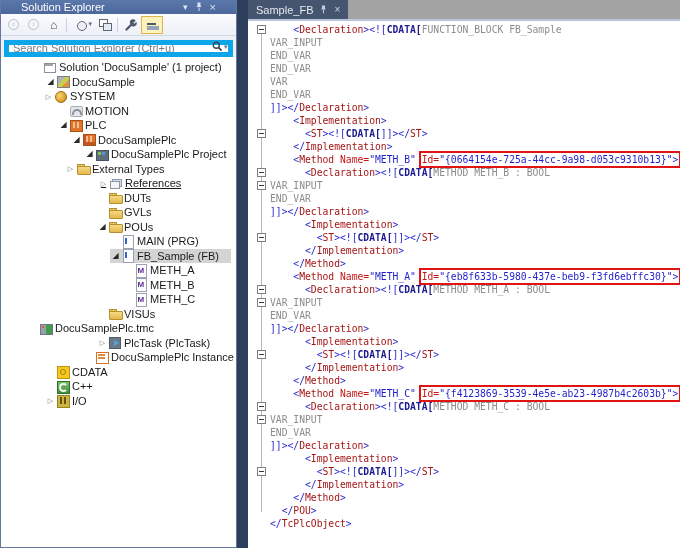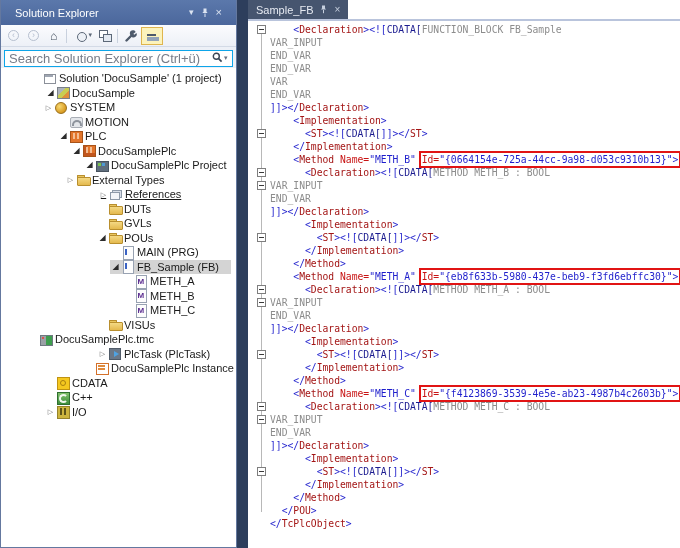--- a/index.html
+++ b/index.html
@@ -1,21 +1,21 @@
 <!DOCTYPE html>
 <html><head>
 <meta charset="utf-8">
 <style>
   * { box-sizing: border-box; margin: 0; padding: 0; }
   html,body { width:680px; height:548px; overflow:hidden; }
   body { position:relative; background:#2D3E5C; font-family:"Liberation Sans", sans-serif; }
 
   
   .se-panel { position:absolute; left:0; top:0; width:237px; height:548px; background:#fff; border:1px solid #64789F; border-top:none; display:flex; flex-direction:column; }
-  .se-title { height:25px; flex:none; background:linear-gradient(#5B78AB,#4B679C); color:#fff; font-size:11px; display:flex; align-items:center; padding:0 14px; }
+  .se-title { height:14px; flex:none; background:linear-gradient(#5B78AB,#4B679C); color:#fff; font-size:11px; display:flex; align-items:center; padding:0 20px; }
   .se-title .t-label { flex:1 1 auto; white-space:nowrap; overflow:hidden; }
   .t-icons { display:flex; align-items:center; gap:7px; color:#DCE4F2; }
   .t-icons .glyph { font-size:9px; line-height:1; cursor:default; }
   .pin-svg { display:block; }
 
   .se-toolbar { height:22px; flex:none; background:linear-gradient(#FBFCFE,#EDF0F7); border-bottom:1px solid #D3DAE6; display:flex; align-items:center; padding:0 3px; gap:1px; }
   .tb-btn { width:19px; height:18px; display:flex; align-items:center; justify-content:center; flex:none; }
   .tb-circ { width:11px; height:11px; border-radius:50%; border:1px solid #B6BFCF; color:#B6BFCF; font-size:9px; line-height:9px; text-align:center; }
   .tb-home { font-size:12px; color:#45505F; line-height:1; }
   .tb-sep { width:1px; height:14px; background:#C9D1DE; margin:0 2px; flex:none; }
@@ -23,21 +23,21 @@
   .tb-views::before { content:""; position:absolute; left:1px; top:2px; width:8px; height:8px; border:1px solid #5C6878; border-radius:50%; background:#EDF1F7; }
   .tb-views::after { content:"▾"; position:absolute; right:-4px; top:1px; font-size:7px; color:#5C6878; }
   .tb-sync { position:relative; width:13px; height:13px; }
   .tb-sync::before { content:""; position:absolute; left:1px; top:1px; width:7px; height:6px; border:1px solid #5C6878; background:#fff; }
   .tb-sync::after { content:""; position:absolute; left:5px; top:5px; width:7px; height:6px; border:1px solid #5C6878; background:#E4EAF2; }
   .tb-toggle { width:22px; height:18px; background:#FCF3BC; border:1px solid #DFB54E; display:flex; align-items:center; justify-content:center; position:relative; }
   .tb-toggle .bar1 { position:absolute; left:5px; top:6px; width:9px; height:2px; background:#4E5A6B; }
   .tb-toggle .bar2 { position:absolute; left:5px; top:9px; width:12px; height:4px; background:#93A3B8; }
 
   .se-search { height:21px; flex:none; background:#EDF0F7; padding:2px 3px; position:relative; }
-  .se-search input { width:100%; height:17px; border:1px solid #0ea5e9; background:#fff; font-family:"Liberation Sans",sans-serif; font-size:13px; padding:0 22px 0 4px; color:#444; outline:none; }
+  .se-search input { width:100%; height:17px; border:5px solid #0ea5e9; background:#fff; font-family:"Liberation Sans",sans-serif; font-size:11px; padding:0 22px 0 4px; color:#444; outline:none; }
   .se-search input::placeholder { color:#767C88; }
   .search-btn { position:absolute; right:6px; top:4px; width:18px; height:13px; display:flex; align-items:center; gap:1px; }
   .search-btn .caret { font-size:7px; color:#6A7384; }
 
   .se-tree { flex:1 1 auto; background:#fff; padding-top:3px; overflow:hidden; font-size:11px; color:#1A1A1A; }
   .trow { height:14.5px; display:flex; align-items:center; white-space:nowrap;margin-left:27px; }
   .trow .inner { display:inline-flex; align-items:center; height:14.5px; padding-right:12px; }
   .trow.sel .inner { background:#D4D4D4; }
   .exp { width:11px; flex:none; text-align:center; font-size:7px; line-height:1; color:#6E6E6E; }
   .exp.open { color:#2B2B2B; font-size:8px; }
@@ -72,38 +72,38 @@
   .i-instance::after { left:3px; top:3px; width:7px; height:2px; background:#E08A3C; box-shadow:0 3px 0 #E08A3C; }
   .i-safety::before { left:1px; top:1px; width:11px; height:11px; background:#F5C81F; border:1px solid #C09312; }
   .i-safety::after { left:4px; top:4px; width:4px; height:4px; border:1px solid #A97F0E; border-radius:50%; }
   .i-cpp::before { left:1px; top:1px; width:11px; height:11px; background:linear-gradient(#7FBF6A,#3E8F3E); border:1px solid #2F6F2F; }
   .i-cpp::after { left:3px; top:3px; width:5px; height:5px; border:2px solid #EFF6EC; border-right-color:transparent; border-radius:50%; }
   .i-io::before { left:1px; top:1px; width:11px; height:11px; background:#CDB53E; border:1px solid #97832A; }
   .i-io::after { left:4px; top:3px; width:2px; height:7px; background:#5E5418; box-shadow:4px 0 0 #5E5418; }
 
   
   .editor-pane { position:absolute; left:248px; top:0; width:432px; height:548px; }
-  .tab-strip { height:19px; display:flex; background:#ffffff; }
+  .tab-strip { height:19px; display:flex; background:#a3a3a3; }
   .doc-tab { background:#46556F; color:#E6EAF2; font-size:11px; display:flex; align-items:center; gap:7px; padding:0 8px; }
   .doc-tab .glyph { color:#C6CFDE; font-size:10px; line-height:1; }
   .tab-underline { height:2px; background:#B9C4DC; }
   .editor-body { position:relative; height:527px; background:#FFFFFF; overflow:hidden; }
 
   .fold-margin { position:absolute; left:0; top:0; width:20px; height:100%; }
   .outline-line { position:absolute; left:13px; width:1px; background:#B8B8B8; }
   .fold-box { position:absolute; left:9px; width:9px; height:9px; background:#fff; border:1px solid #7E7E7E; }
   .fold-box::before { content:""; position:absolute; left:1px; top:3px; width:5px; height:1px; background:#3A3A3A; }
 
   .code { position:absolute; left:22px; top:2px; right:0; font-family:"DejaVu Sans Mono", monospace; font-size:9.7px; line-height:13px; }
   .cline { height:13px; white-space:pre; }
   .tk-d { color:#1F1FCC; }
   .tk-e { color:#A31515; }
   .tk-a { color:#C81414; }
   .tk-v { color:#1F1FCC; }
-  .tk-c { color:#1B1B8F; font-weight:normal; }
+  .tk-c { color:#1B1B8F; font-weight:bold; }
   .tk-g { color:#8C8C8C; }
   .tk-p { color:#000; }
   .redbox { outline:2px solid #E11414; outline-offset:1px; }
 </style>
 </head>
 <body>
 
 <div class="se-panel">
   <div class="se-title">
     <span class="t-label">Solution Explorer</span>

